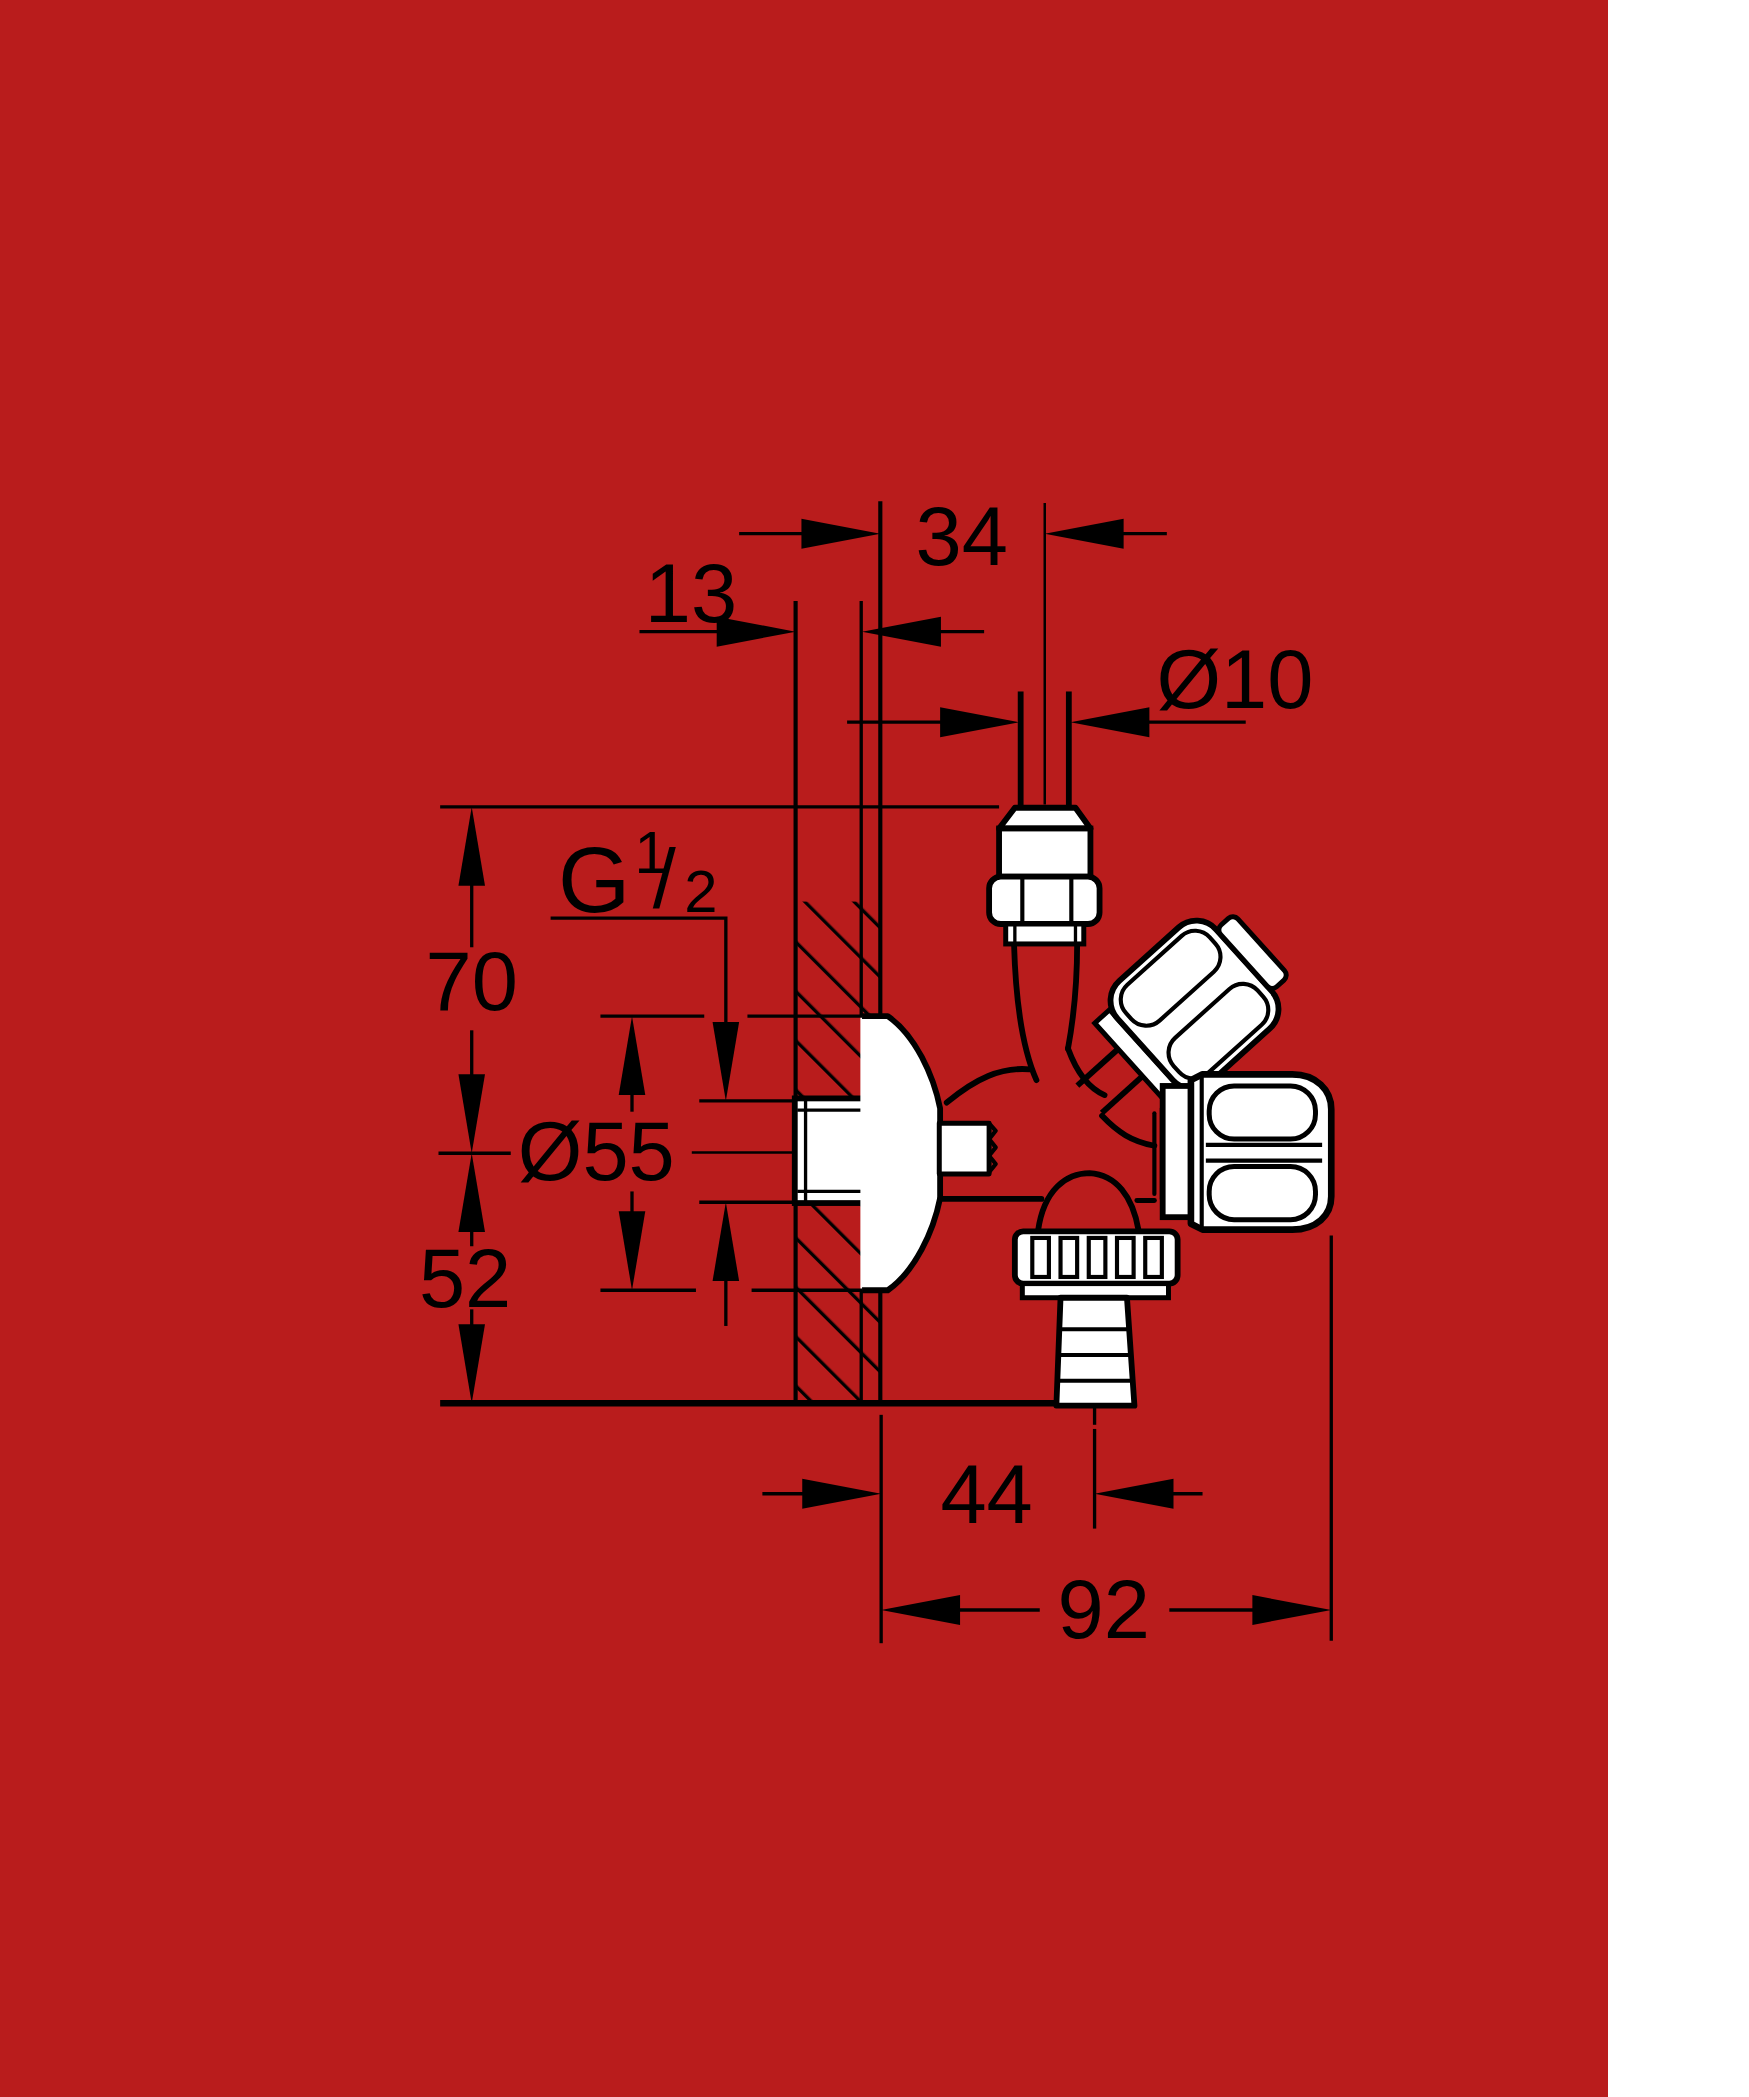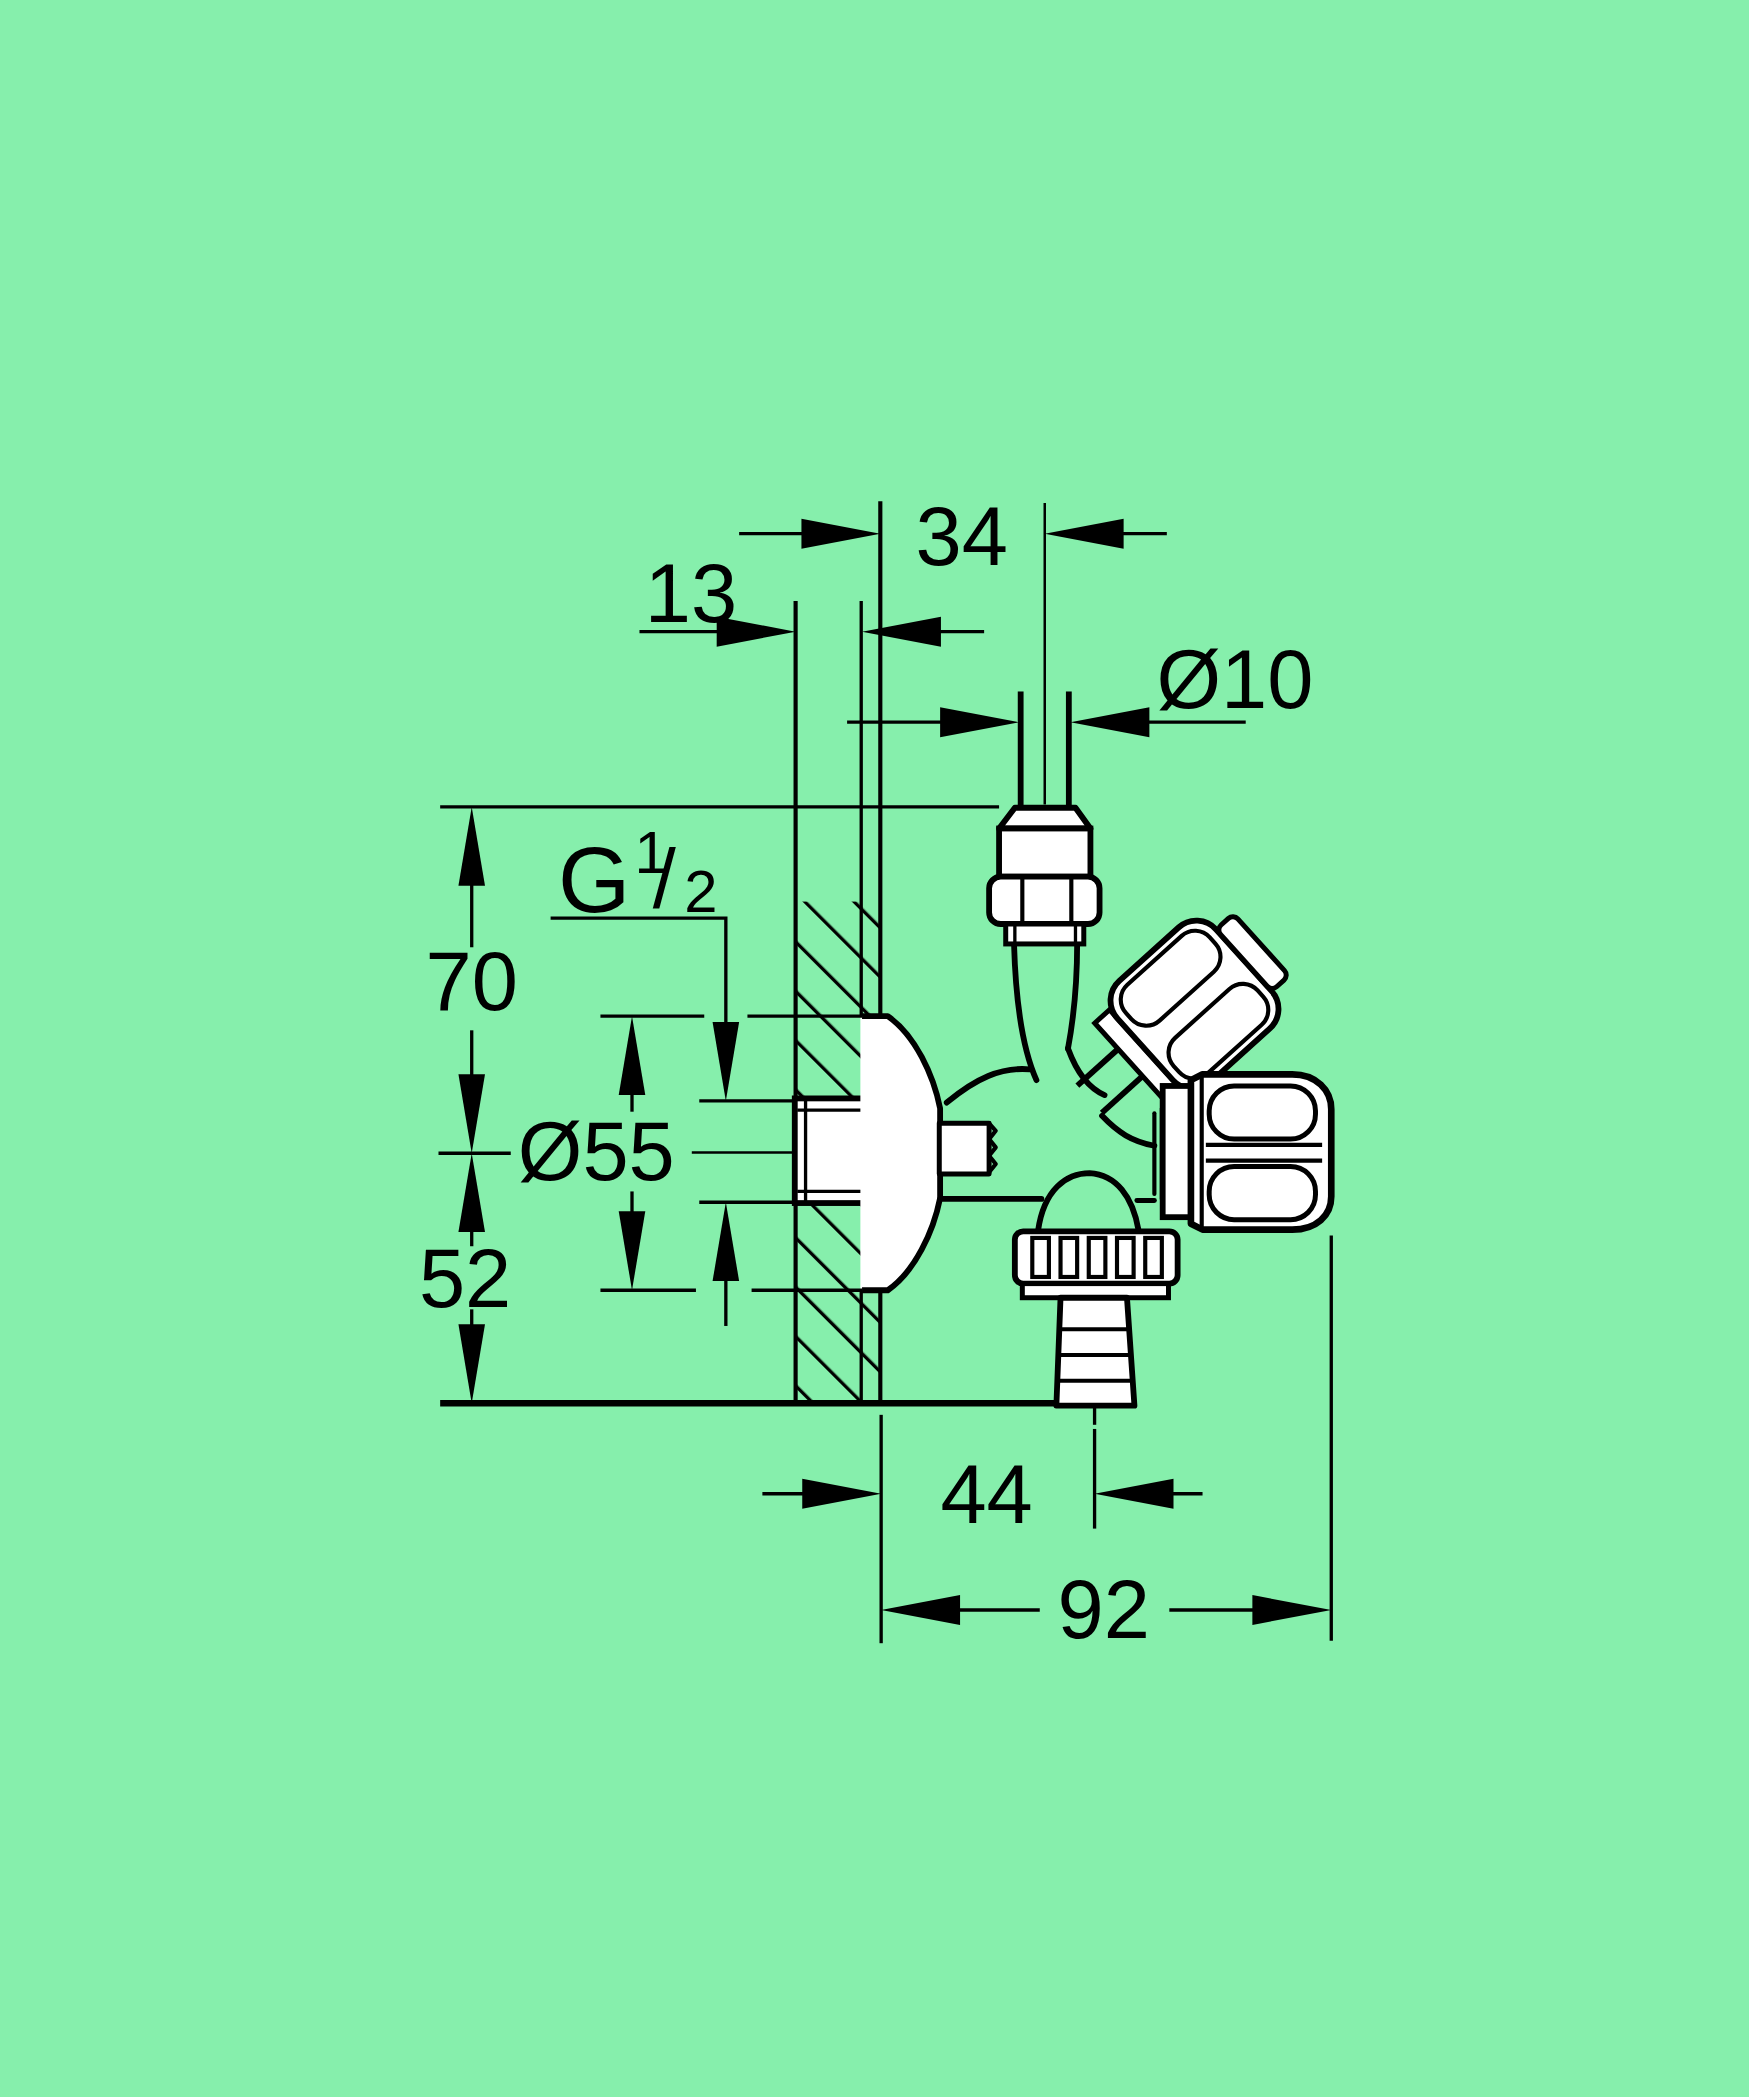--- a/index.html
+++ b/index.html
@@ -3,23 +3,23 @@
 <meta charset="utf-8">
 <style>
   html,body{
     margin:0;
     padding:0;
     background:#ffffff;
     font-family:"Liberation Sans", sans-serif;
   }
   .sheet{
     position:relative;
-    width:1749px;
+    width:1608px;
     height:2098px;
-    background:#86efac;
+    background:#b91c1c;
     overflow:hidden;
   }
   svg{display:block}
   text{
     font-family:"Liberation Sans", sans-serif;
     fill:#000;
   }
   .dim-text{font-size:100px;}
   .thread-main{font-size:112px;}
   .thread-small{font-size:72px;}

